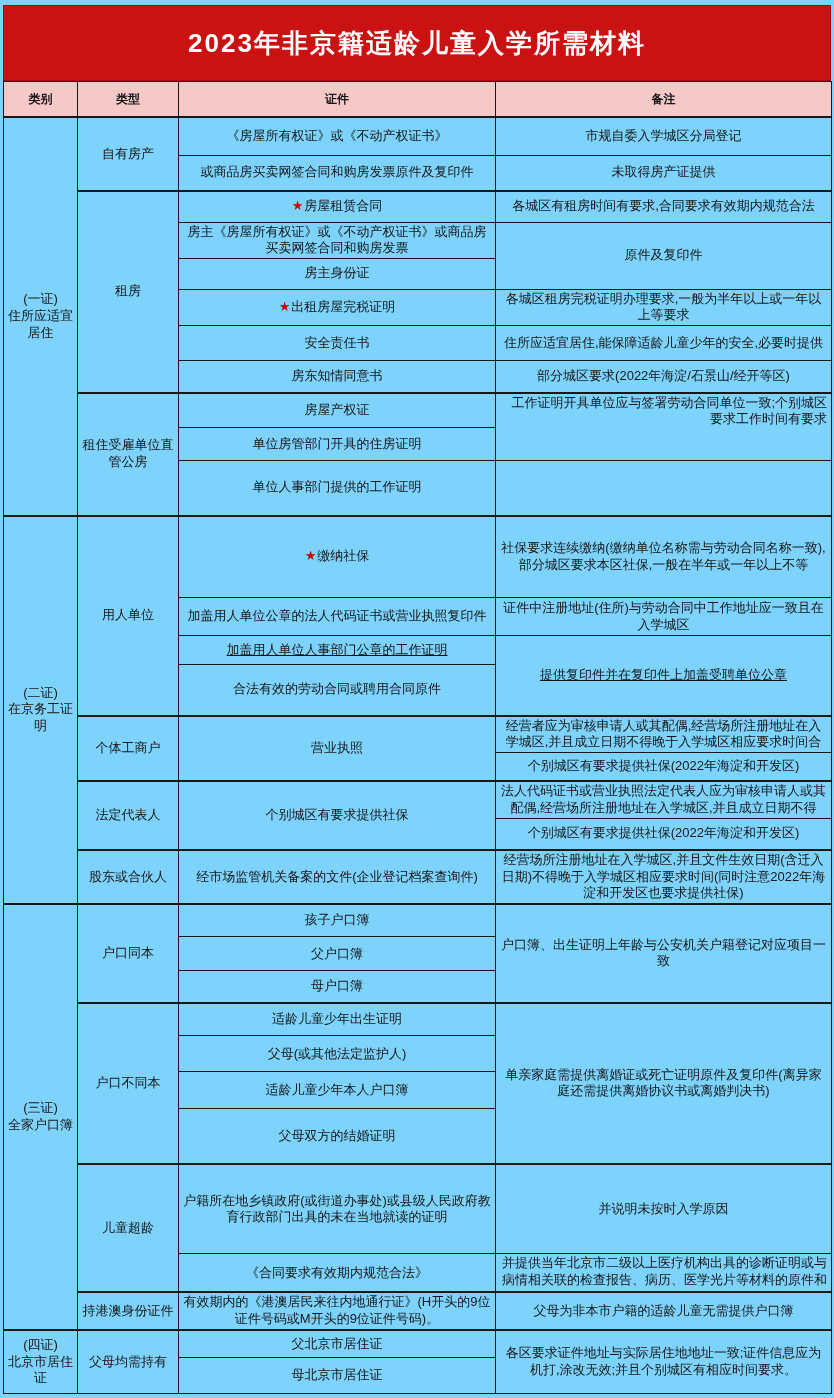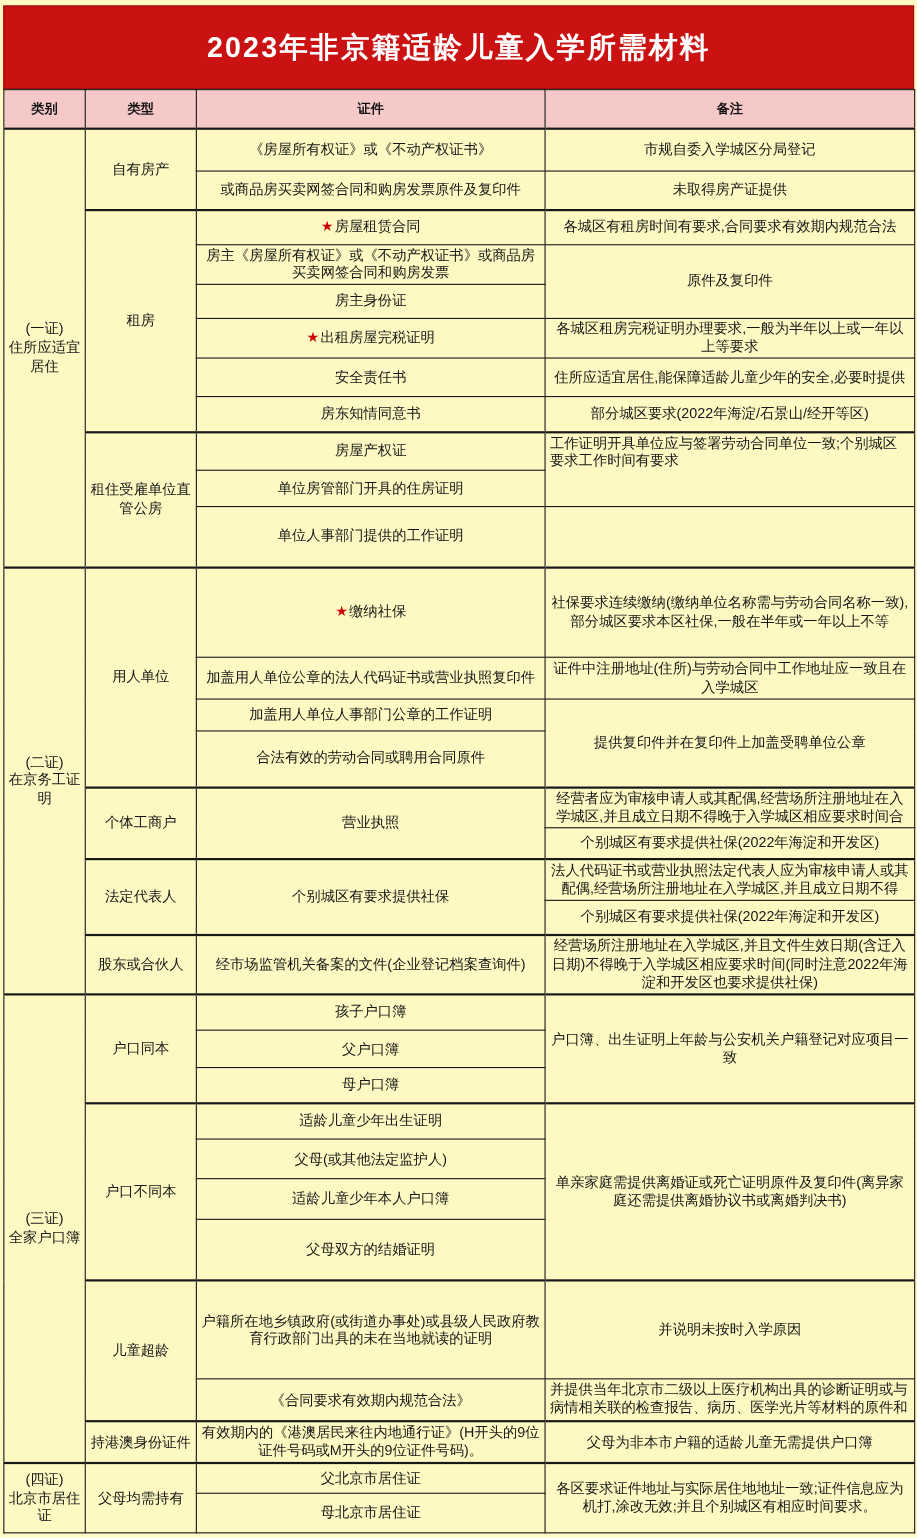--- a/index.html
+++ b/index.html
@@ -1,18 +1,18 @@
 <!DOCTYPE html>
 <html lang="zh"><head>
 <meta charset="utf-8">
 <style>
   html,body{margin:0;padding:0;background:#ffffff;}
   .page{
     width:834px;height:1398px;box-sizing:border-box;
-    background:#fef9c3;padding-top:5px;
+    background:#7dd3fc;padding-top:5px;
     font-family:"Liberation Sans","DejaVu Sans",sans-serif;
     color:#111;
   }
   .title-band{
     margin:0 3px;height:76px;background:#cb1212;
     border:1px solid #9e0d0d;box-sizing:border-box;
     display:flex;align-items:center;justify-content:center;
   }
   .title{
     color:#ffffff;font-size:26px;font-weight:bold;letter-spacing:2px;
@@ -27,21 +27,21 @@
     height:34px;font-size:12px;font-weight:bold;color:#141414;padding:0 2px;
   }
   td{
     border:1px solid #181818;font-size:13px;line-height:1.28;
     padding:1px 4px;vertical-align:middle;color:#161616;
     overflow:hidden;word-break:break-all;
   }
   tr.bt td{border-top-width:2px;}
   td.c{text-align:center;}
   td.l{text-align:center;}
-  td.tl{text-align:left;vertical-align:top;}
+  td.tl{text-align:right;vertical-align:top;}
   td.pre{white-space:pre-line;text-align:center;}
   .clip{max-height:35px;overflow:hidden;}
   .star{color:#cc0000;margin-right:1px;}
 </style>
 </head>
 <body>
 
 <div class="page">
   <div class="title-band">
     <div class="title">2023年非京籍适龄儿童入学所需材料</div>
@@ -113,21 +113,21 @@
           <td rowspan="9" class="c pre">(二证)
 在京务工证明</td>
           <td rowspan="4" class="c">用人单位</td>
           <td class="c"><span class="star">★</span>缴纳社保</td>
           <td class="l">社保要求连续缴纳(缴纳单位名称需与劳动合同名称一致),部分城区要求本区社保,一般在半年或一年以上不等</td>
         </tr>
         <tr style="height: 38px;">
           <td class="c">加盖用人单位公章的法人代码证书或营业执照复印件</td>
           <td class="l">证件中注册地址(住所)与劳动合同中工作地址应一致且在入学城区</td>
         </tr>
-        <tr style="height: 29px;">
+        <tr style="height: 29px; text-decoration: underline;">
           <td class="c">加盖用人单位人事部门公章的工作证明</td>
           <td rowspan="2" class="c">提供复印件并在复印件上加盖受聘单位公章</td>
         </tr>
         <tr style="height: 51px;">
           <td class="c">合法有效的劳动合同或聘用合同原件</td>
         </tr>
         <tr class="bt" style="height: 33px;">
           <td rowspan="2" class="c">个体工商户</td>
           <td rowspan="2" class="c">营业执照</td>
           <td class="l">经营者应为审核申请人或其配偶,经营场所注册地址在入学城区,并且成立日期不得晚于入学城区相应要求时间合</td>

